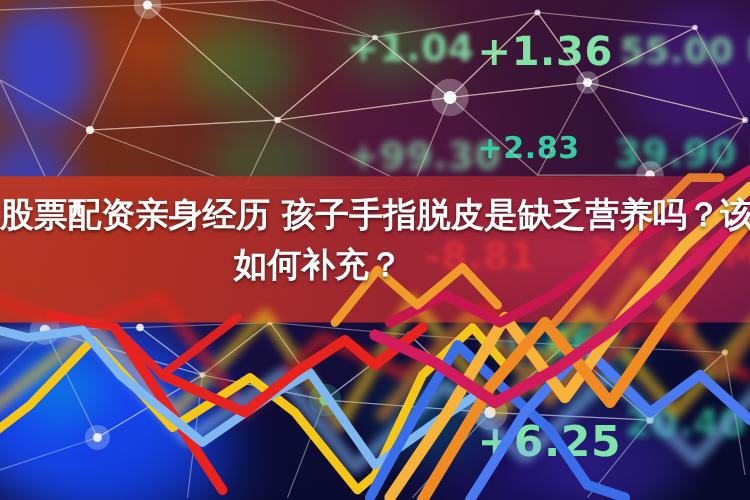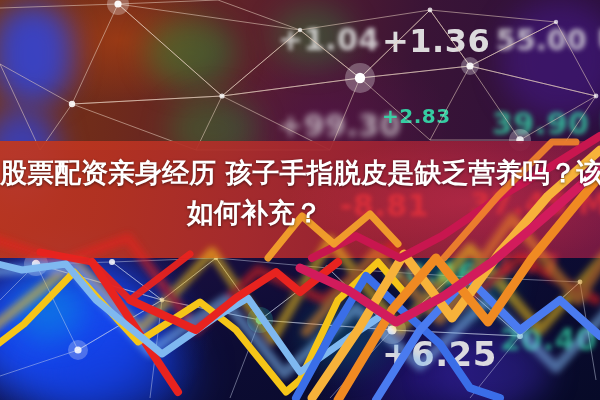--- a/index.html
+++ b/index.html
@@ -53,28 +53,28 @@
   }
 
   
   svg.vec{position:absolute;left:0;top:0;width:600px;height:400px;}
 
   
   .tick{
     position:absolute;font-weight:700;letter-spacing:.5px;white-space:nowrap;
     font-family:"DejaVu Sans",sans-serif;
   }
-  .tick.up   {color:#e5e5e5;}
+  .tick.up   {color:#86efac;}
   .tick.upc  {color:#35d6a8;}
   .tick.down {color:#e8313b;}
   .t-104{left:278px;top:22px;font-size:30px;filter:blur(2.2px);opacity:.85;}
   .t-136{left:382px;top:22px;font-size:32px;filter:blur(.5px);opacity:.95;}
   .t-5500{left:496px;top:24px;font-size:28px;filter:blur(2.4px);opacity:.82;}
   .t-9930{left:278px;top:108px;font-size:30px;filter:blur(3px);opacity:.7;}
-  .t-283{left:382px;top:104px;font-size:20px;filter:blur(.6px);opacity:.95;}
+  .t-283{left:382px;top:104px;font-size:24px;filter:blur(.6px);opacity:.95;}
   .t-39{left:492px;top:106px;font-size:30px;filter:blur(2.6px);opacity:.8;}
   .t-881{left:340px;top:188px;font-size:30px;filter:blur(2.2px);opacity:.8;}
   .t-3745{left:470px;top:186px;font-size:30px;filter:blur(2.4px);opacity:.75;}
   .t-046{left:382px;top:258px;font-size:28px;filter:blur(2.6px);opacity:.8;}
   .t-625{left:382px;top:334px;font-size:34px;filter:blur(.6px);opacity:.95;text-align:center;}
   .t-2040{left:500px;top:322px;font-size:30px;filter:blur(2.8px);opacity:.72;}
   .t-377{left:494px;top:250px;font-size:26px;filter:blur(3px);opacity:.6;}
 
   
   .headline{

